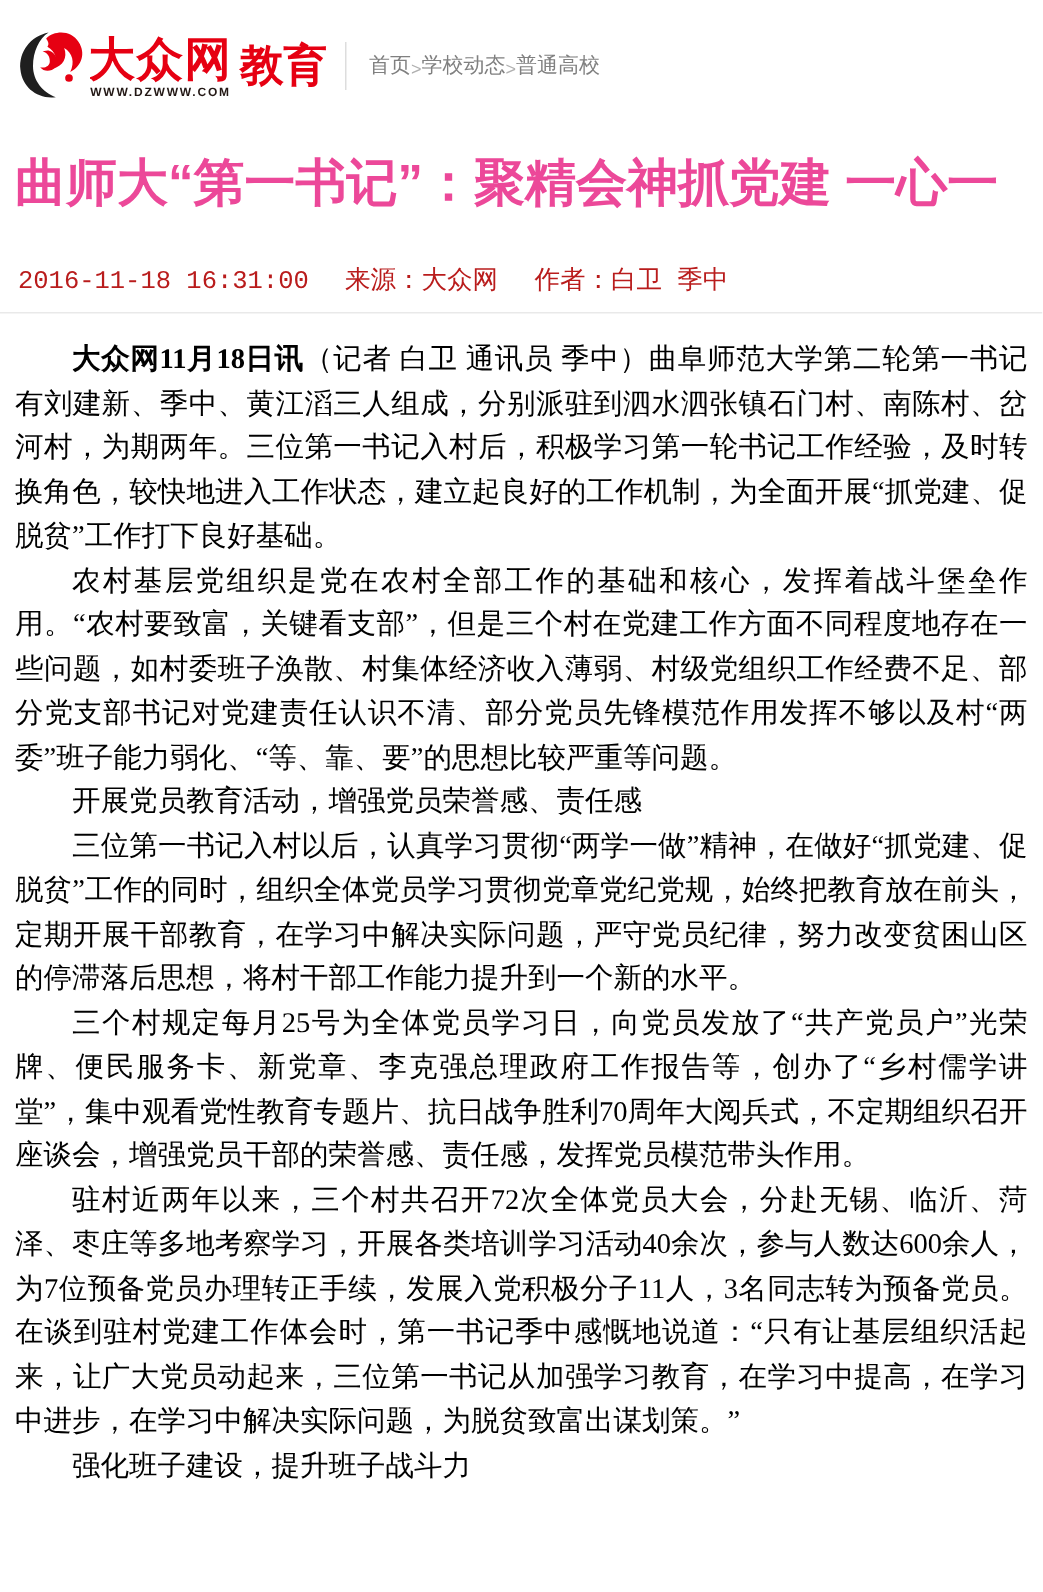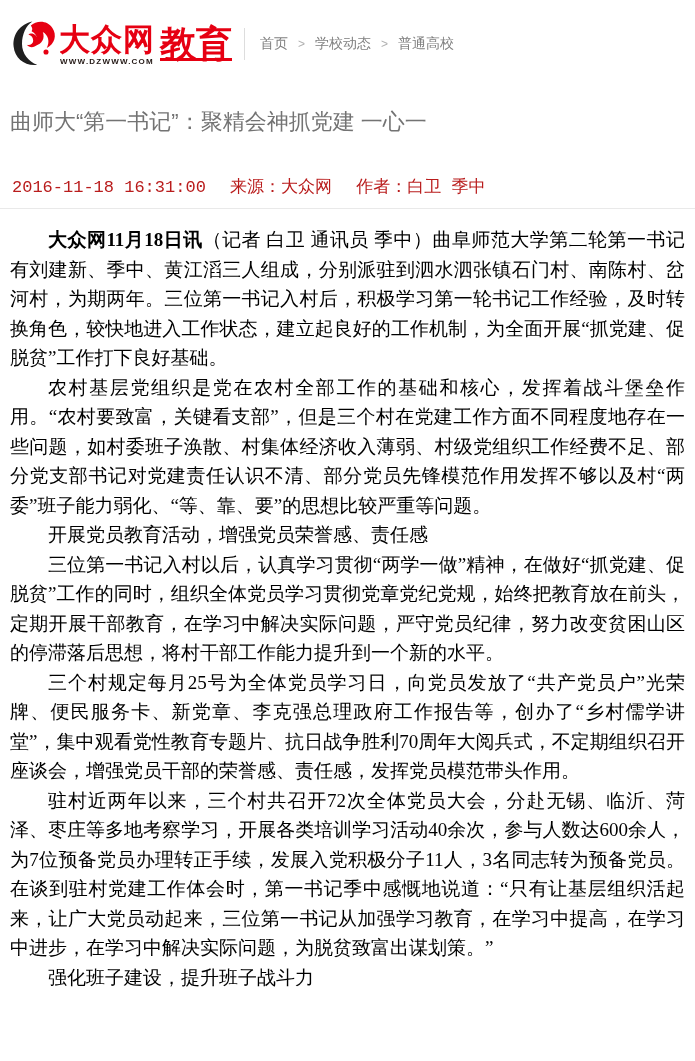--- a/index.html
+++ b/index.html
@@ -23,35 +23,35 @@
     font-size: 31px; line-height: 33px; font-weight: bold; color: #e60012;
     letter-spacing: 1px; white-space: nowrap;
   }
   .site-url {
     font-family: "Liberation Sans", sans-serif;
     font-size: 8px; font-weight: bold; color: #231815; letter-spacing: 1.2px;
     margin-top: 1px;
   }
   .channel {
     font-family: "Liberation Sans", sans-serif;
-    font-size: 36px; font-weight: bold; color: #e60012;
-    margin-left: 5px; white-space: nowrap; text-decoration: underline;
+    font-size: 29px; font-weight: bold; color: #e60012;
+    margin-left: 5px; white-space: nowrap;
   }
   .v-sep { width: 1px; height: 32px; background: #dddddd; margin: 0 15px 0 12px; }
   .breadcrumb {
     font-family: "Liberation Sans", sans-serif;
-    font-size: 14px; color: #808080; display: flex; align-items: center; gap: 10px;
+    font-size: 14px; color: #808080; display: flex; align-items: flex-end; 
   }
   .breadcrumb a { color: #808080; text-decoration: none; cursor: pointer; }
   .breadcrumb .sep { color: #b0b0b0; font-size: 12px; }
 
   
   .article-title {
     font-family: "Liberation Sans", sans-serif;
-    font-size: 22px; line-height: 44px; font-weight: normal; color: #737373;
+    font-size: 34px; line-height: 44px; font-weight: bold; color: #ec4899;
     margin: 26px 0 0 10px;
     white-space: nowrap; overflow: hidden;
   }
   .article-meta {
     margin: 31px 0 0 12px;
     font-family: Liberation Mono, monospace;
     font-size: 17px; color: #b91c1c;
   }
   .article-meta .seg { margin-right: 14px; }
   .divider { border: none; border-top: 1px solid #e9e9e9; margin-top: 10px; }

